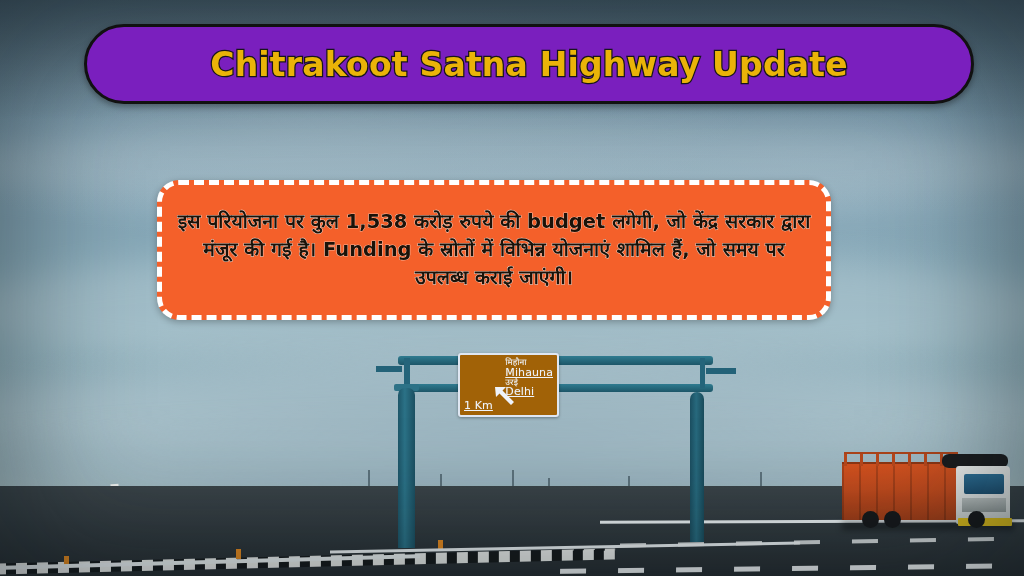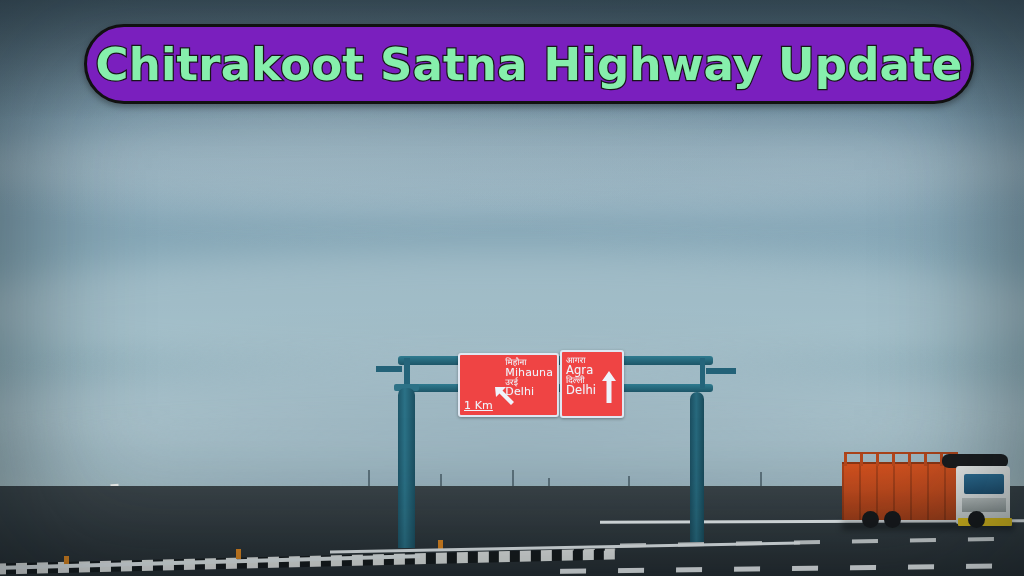--- a/index.html
+++ b/index.html
@@ -236,41 +236,41 @@
   .gantry-cap {
     position:absolute;
     left: 394px; top: 384px;
     width: 25px; height: 7px;
     background:#2d7287; border-radius:2px;
   }
 
   
   .sign {
     position:absolute;
-    background: #ef4444;
+    background: #a16207;
     border: 2px solid #dfe7f2;
     border-radius: 3px;
     box-shadow: 0 1px 3px rgba(0,0,0,.35);
     color: #eef3fb;
     overflow:hidden;
   }
   .sign-left  { left: 458px; top: 353px; width: 97px; height: 60px; }
   .sign-right { left: 560px; top: 350px; width: 60px; height: 64px; }
   .sign .line {
     font-family: "DejaVu Sans", sans-serif;
     line-height: 1.0;
     letter-spacing: .1px;
     white-space: nowrap;
     text-shadow: 0 0 1px rgba(255,255,255,.35);
   }
   .sign-left .rows {
     position:absolute; right:4px; top:3px; text-align:left;
   }
   .sign-left .hi { font-size: 8.5px; }
-  .sign-left .en { font-size: 11px; }
+  .sign-left .en { font-size: 11px; text-decoration: underline; }
   .sign-left .km {
     position:absolute; left:4px; bottom:4px; font-size:11px;
     font-family:"DejaVu Sans", sans-serif;
     text-decoration:underline;
   }
   .sign-right .rows {
     position:absolute; left:4px; top:4px; text-align:left;
   }
   .sign-right .hi { font-size: 8.5px; }
   .sign-right .en { font-size: 11.5px; }
@@ -344,22 +344,22 @@
     width: 884px; height: 74px;
     background: #7a1fbe;
     border: 3px solid #111111;
     border-radius: 40px;
     display:flex; align-items:center; justify-content:center;
     box-shadow: 0 3px 6px rgba(0,0,0,.35);
   }
   .title-text {
     font-family: "DejaVu Sans", sans-serif;
     font-weight: 800;
-    font-size: 45px;
-    color: #86efac;
+    font-size: 33px;
+    color: #eab308;
     letter-spacing: .2px;
     line-height: 1;
     -webkit-text-stroke: 2.5px #17161a;
     paint-order: stroke fill;
     white-space: nowrap;
   }
 
   .info-box {
     position:absolute;
     left: 157px; top: 180px;
@@ -448,31 +448,20 @@
         <div class="line en">Mihauna</div>
         <div class="line hi">उरई</div>
         <div class="line en">Delhi</div>
       </div>
       <div class="km line">1 Km</div>
       <svg width="30" height="30" viewBox="0 0 30 30" style="position:absolute;left:30px;bottom:4px;">
         <path d="M5 6 L16 6 L12.5 9.5 L24 21 L21 24 L9.5 12.5 L6 16 Z" fill="#eef3fb"></path>
       </svg>
     </div>
 
-    <div class="sign sign-right">
-      <div class="rows">
-        <div class="line hi">आगरा</div>
-        <div class="line en">Agra</div>
-        <div class="line hi">दिल्ली</div>
-        <div class="line en">Delhi</div>
-      </div>
-      <svg class="arrow-up" width="16" height="34" viewBox="0 0 16 34">
-        <path d="M8 1 L15 11 L10.5 11 L10.5 33 L5.5 33 L5.5 11 L1 11 Z" fill="#eef3fb"></path>
-      </svg>
-    </div>
 
     <div class="truck">
       <div class="shadow"></div>
       <div class="body"></div>
       <div class="rails"></div>
       <div class="tarp"></div>
       <div class="cab"></div>
       <div class="grille"></div>
       <div class="windshield"></div>
       <div class="bumper"></div>
@@ -482,14 +471,17 @@
     </div>
 
     <div class="topdark"></div>
     <div class="vignette"></div>
   </div>
 
   <div class="title-banner">
     <span class="title-text">Chitrakoot Satna Highway Update</span>
   </div>
 
+  <div class="info-box">
+    <div class="info-text">इस परियोजना पर कुल 1,538 करोड़ रुपये की budget लगेगी, जो केंद्र सरकार द्वारा मंजूर की गई है। Funding के स्रोतों में विभिन्न योजनाएं शामिल हैं, जो समय पर उपलब्ध कराई जाएंगी।</div>
+  </div>
 
 </div>
 
 </body></html>

